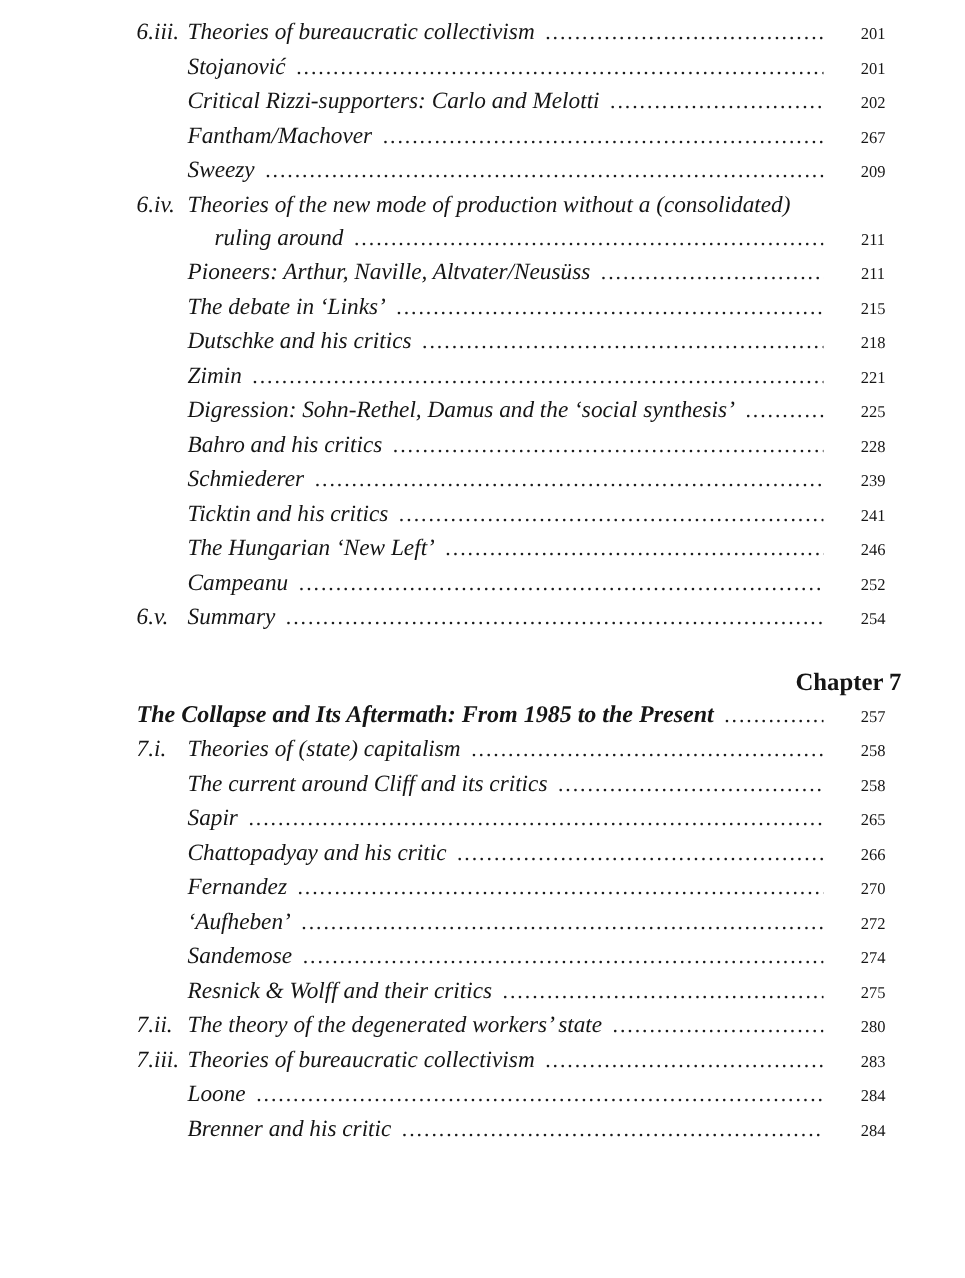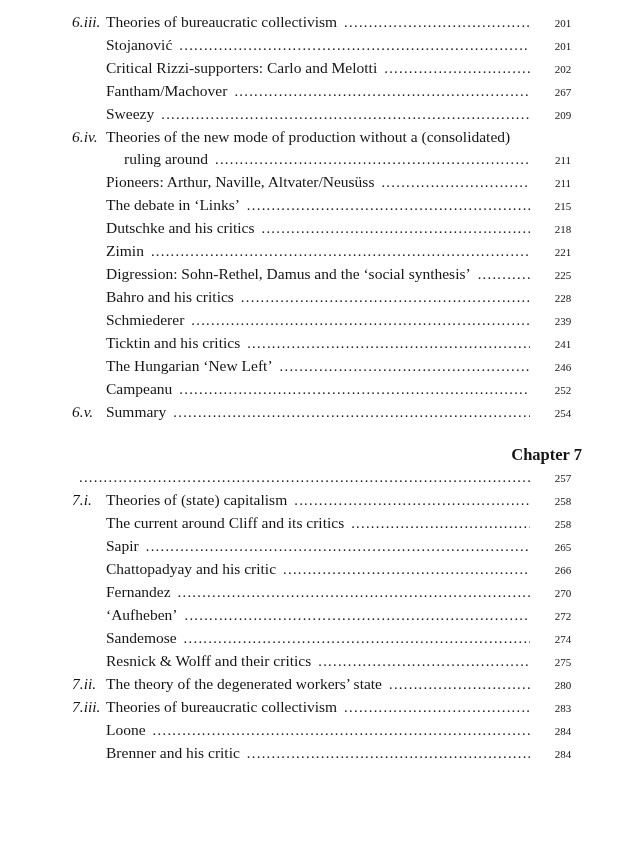--- a/index.html
+++ b/index.html
@@ -11,40 +11,41 @@
     position: relative;
     width: 643px;
     height: 852px;
     overflow: hidden;
     font-family: "Liberation Serif", "DejaVu Serif", serif;
     color: #151515;
   }
   .content {
     position: absolute;
     top: 11px;
-    left: 72px;
+    left: 91px;
     width: 510px;
   }
   .toc-section { }
   .toc-section.spaced { margin-top: 20px; }
   .row {
     display: flex;
     align-items: baseline;
     line-height: 22px;
     font-size: 15.5px;
   }
   .row .label {
     flex: 0 0 34px;
     font-style: italic;
     white-space: nowrap;
   }
   .row .spacer {
     flex: 0 0 34px;
   }
   .row .text {
+    font-style: italic;
     white-space: nowrap;
   }
   .row.cont .text { padding-left: 18px; }
   .row.chapter .text {
     font-weight: bold;
     font-size: 16px;
   }
   .chapter-heading {
     font-weight: bold;
     font-style: normal;
@@ -183,20 +184,21 @@
       <div class="row entry">
         <span class="label">6.v.</span>
         <span class="text">Summary</span>
         <span class="leader"></span>
         <span class="page-num">254</span>
       </div>
     </div>
     <div class="toc-section spaced">
       <div class="chapter-heading">Chapter 7</div>
       <div class="row chapter">
+        <span class="text">The Collapse and Its Aftermath: From 1985 to the Present</span>
         <span class="leader"></span>
         <span class="page-num">257</span>
       </div>
       <div class="row entry">
         <span class="label">7.i.</span>
         <span class="text">Theories of (state) capitalism</span>
         <span class="leader"></span>
         <span class="page-num">258</span>
       </div>
       <div class="row sub">

